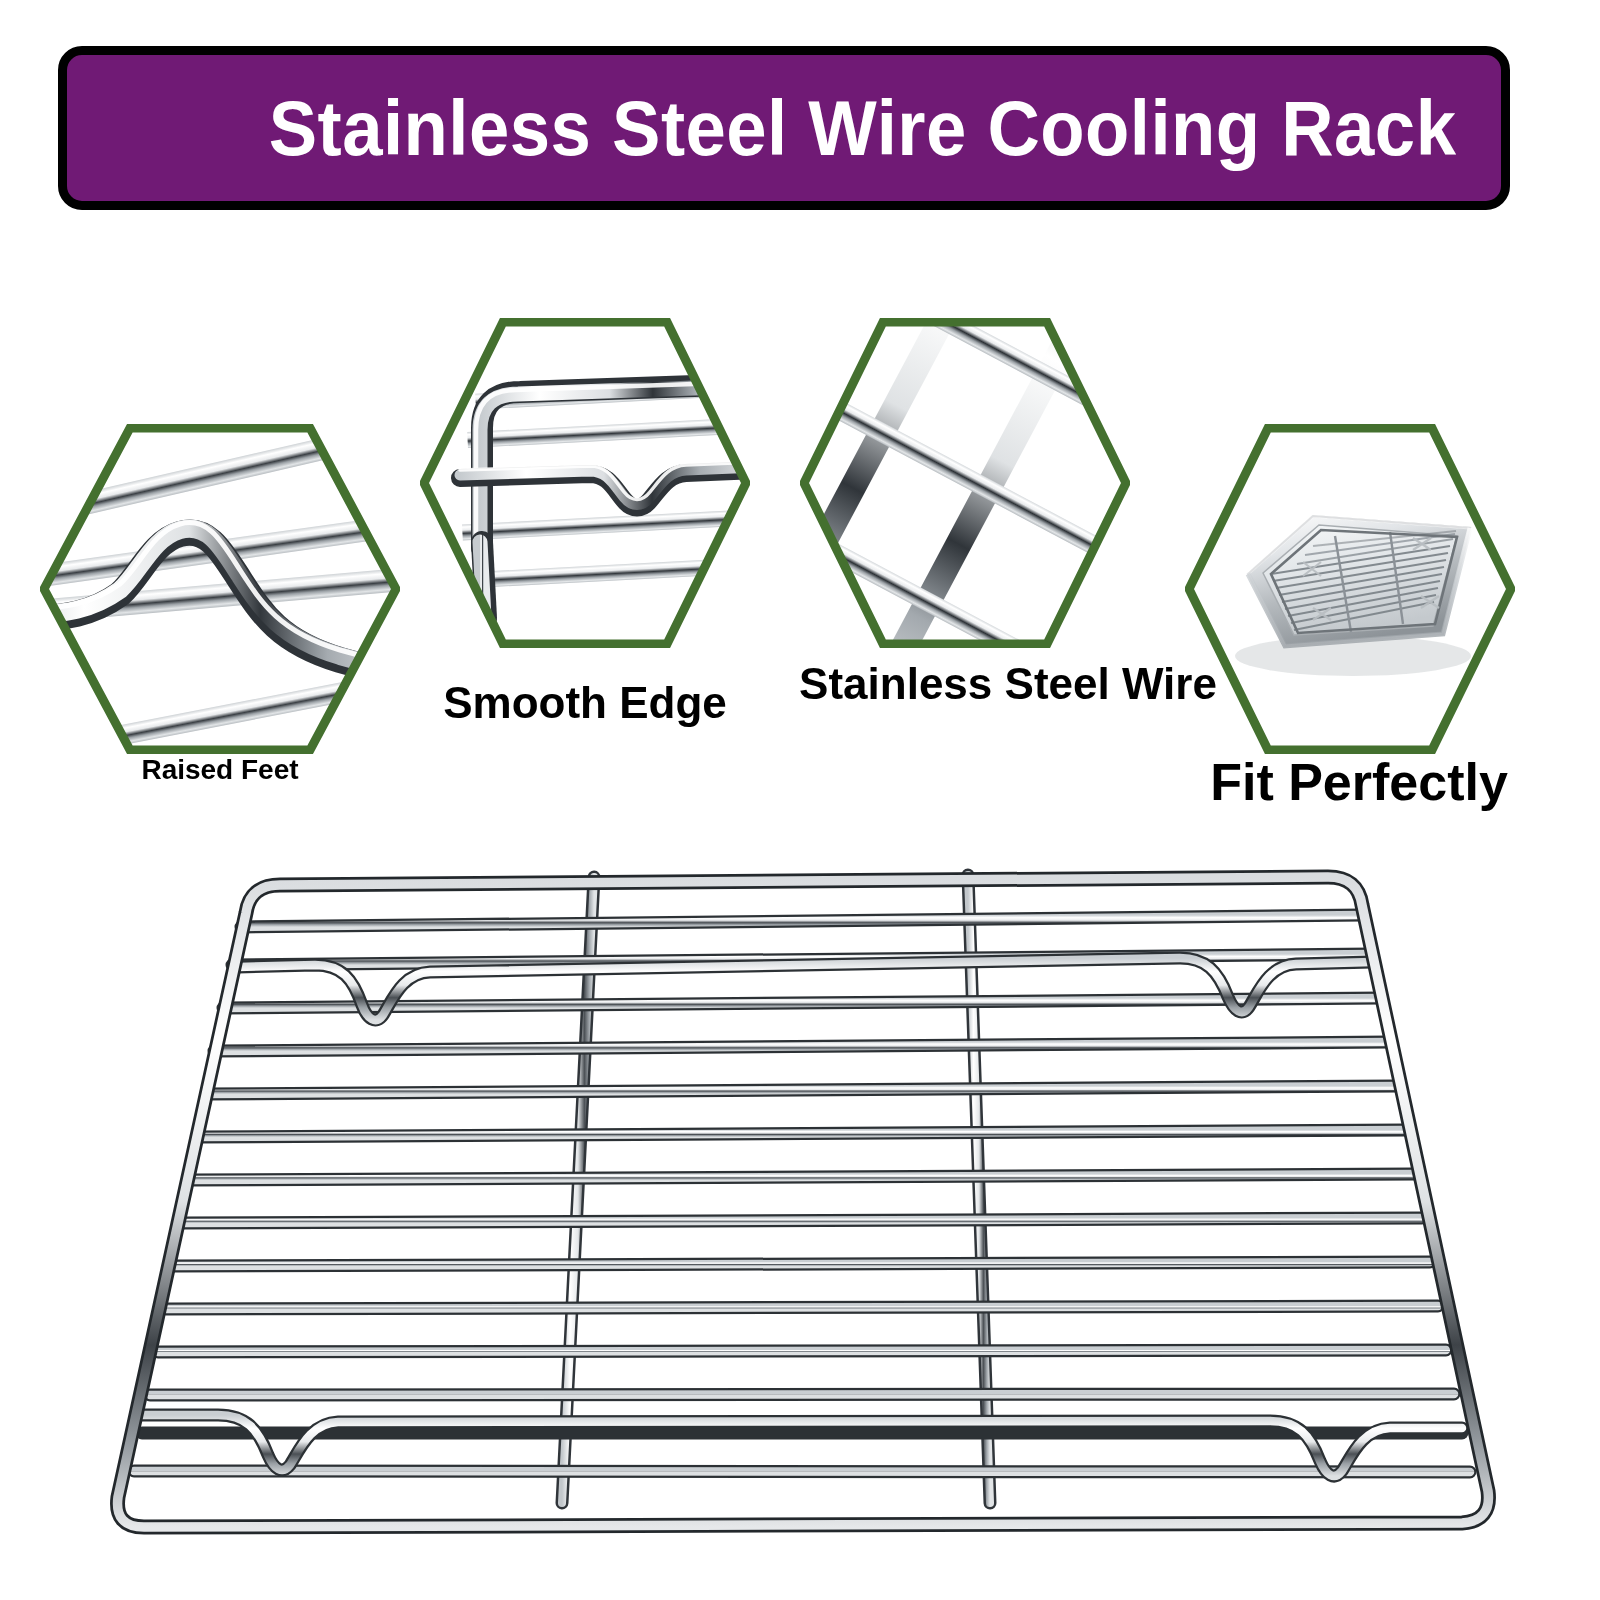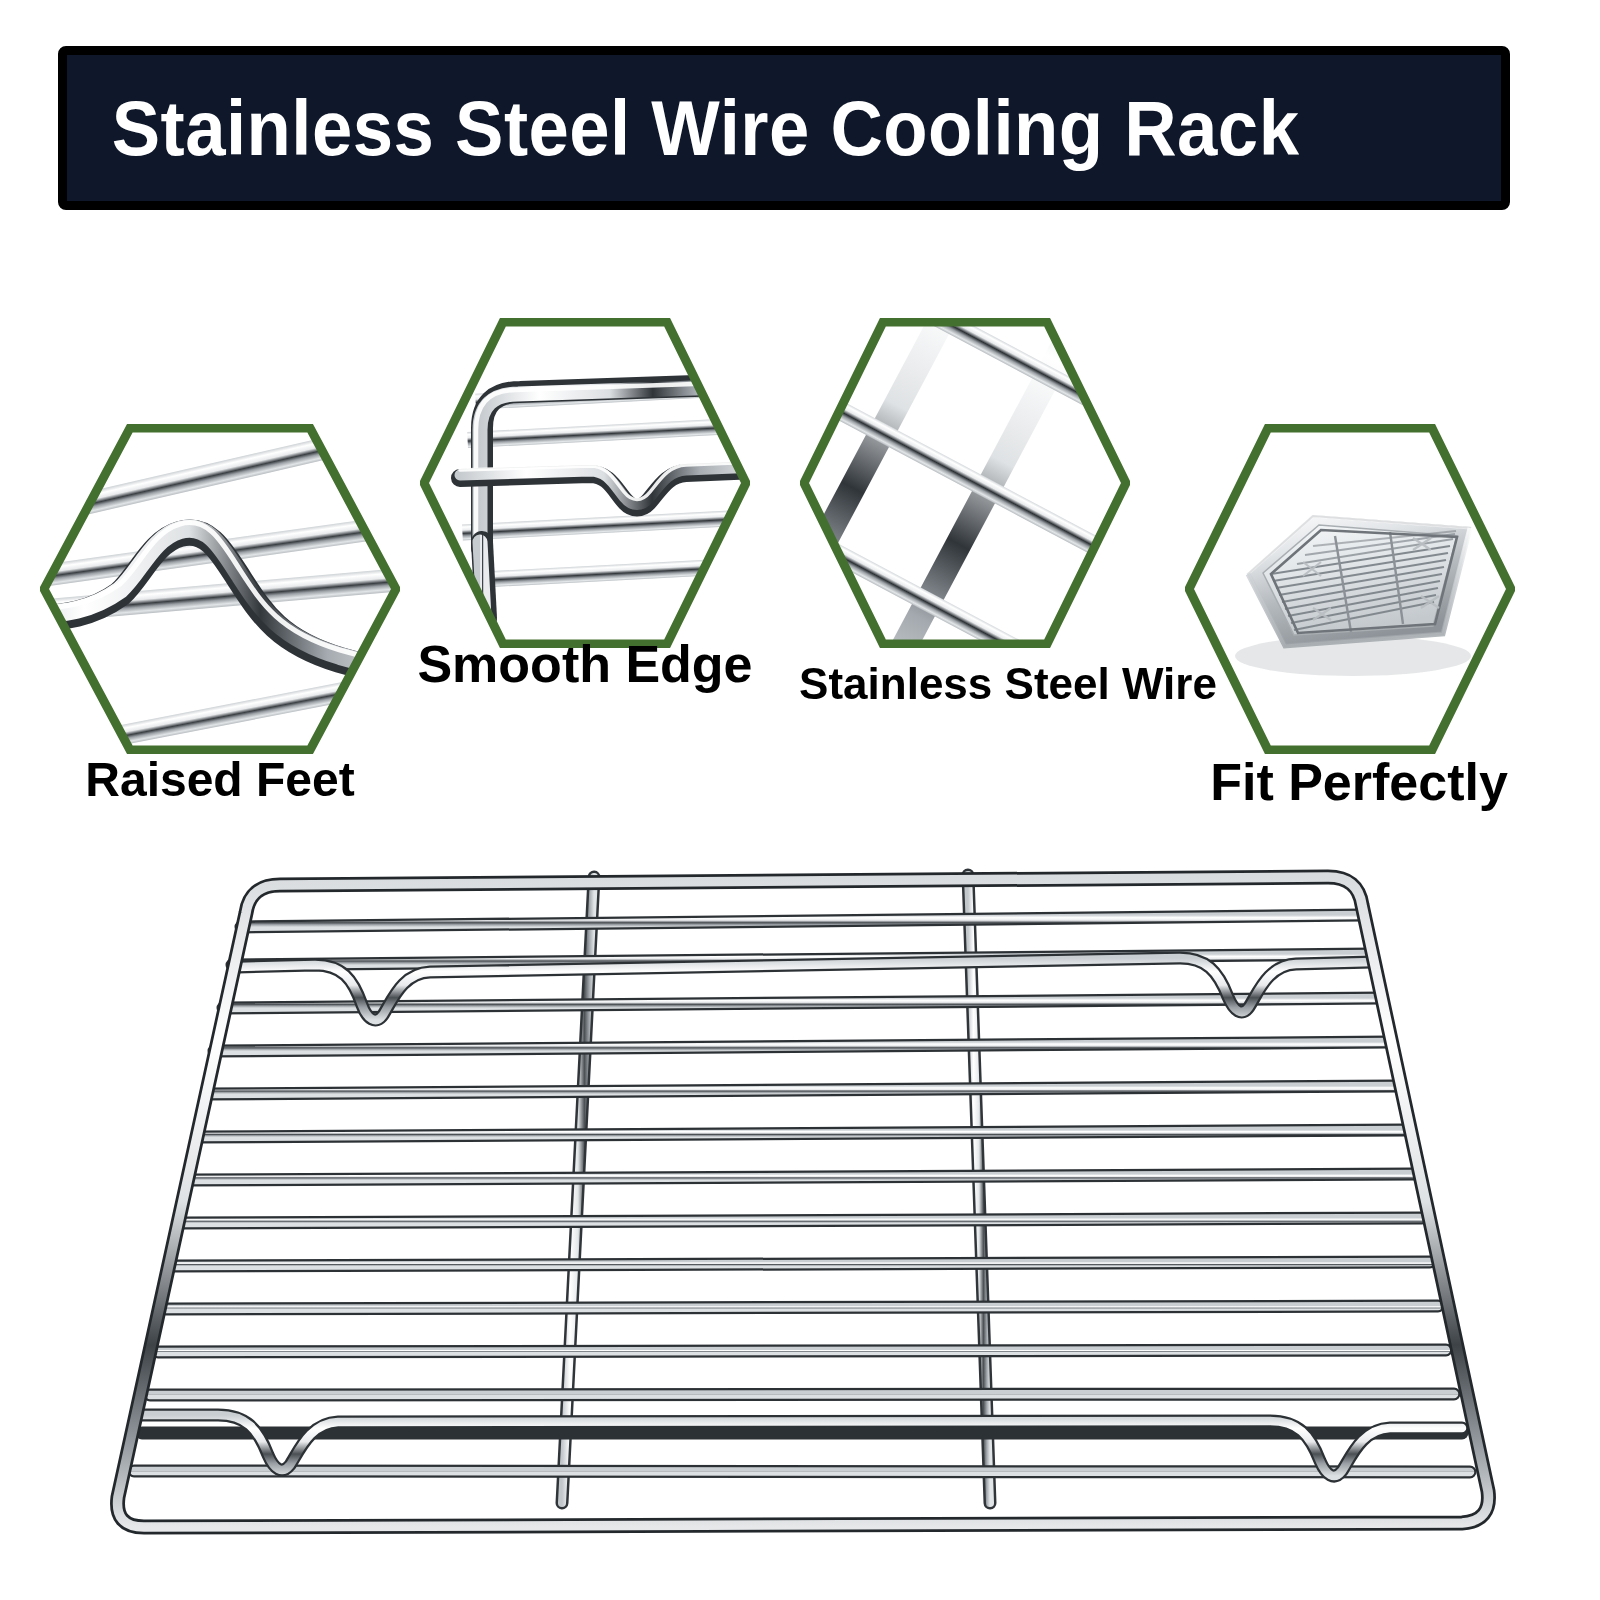--- a/index.html
+++ b/index.html
@@ -17,26 +17,26 @@
   }
 
   
   #header-banner {
     position: absolute;
     left: 58px;
     top: 46px;
     width: 1452px;
     height: 164px;
     box-sizing: border-box;
-    background: #0f172a;
+    background: #701a75;
     border: 9px solid #000000;
-    border-radius: 8px;
+    border-radius: 24px;
     display: flex;
     align-items: center;
-    justify-content: flex-start;
+    justify-content: flex-end;
   }
   #header-title {
     color: #ffffff;
     font-family: "Liberation Sans Narrow", "Liberation Sans", sans-serif;
     font-weight: bold;
     font-size: 78px;
     letter-spacing: 0.5px;
     line-height: 1;
     transform: scaleX(0.93);
     white-space: nowrap;
@@ -56,22 +56,22 @@
     white-space: nowrap;
     line-height: 1;
   }
 
   
   #feature-0 { left: 40px;   top: 424px; width: 360px; height: 330px; }
   #feature-1 { left: 420px;  top: 318px; width: 330px; height: 330px; }
   #feature-2 { left: 800px;  top: 318px; width: 330px; height: 330px; }
   #feature-3 { left: 1185px; top: 424px; width: 330px; height: 330px; }
 
-  #label-0 { left: 40px;  top: 756px;  width: 360px; font-size: 48px; }
-  #label-1 { left: 400px; top: 638px;  width: 370px; font-size: 52px; }
+  #label-0 { left: 40px;  top: 756px;  width: 360px; font-size: 28px; }
+  #label-1 { left: 400px; top: 681px;  width: 370px; font-size: 44px; }
   #label-2 { left: 788px; top: 662px;  width: 440px; font-size: 44px; }
   #label-3 { left: 1164px; top: 756px; width: 390px; font-size: 52px; }
 
   
   #main-product {
     position: absolute;
     left: 110px;
     top: 855px;
     width: 1400px;
     height: 700px;

